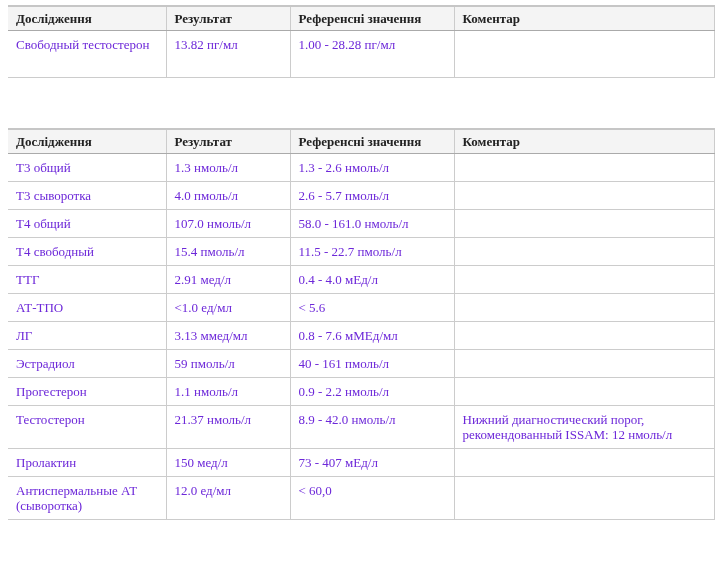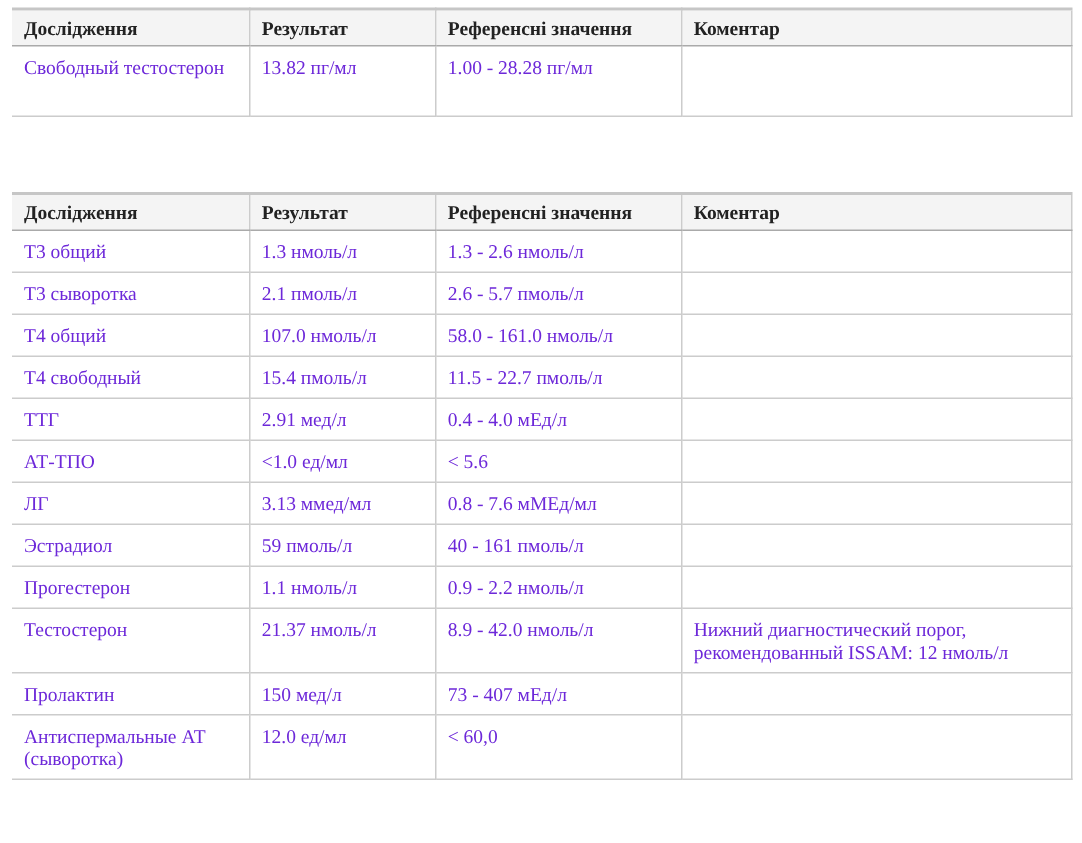--- a/index.html
+++ b/index.html
@@ -105,21 +105,21 @@
     </thead>
     <tbody>
         <tr>
           <td>Т3 общий</td>
           <td>1.3 нмоль/л</td>
           <td>1.3 - 2.6 нмоль/л</td>
           <td></td>
         </tr>
         <tr>
           <td>Т3 сыворотка</td>
-          <td>2.1 пмоль/л</td>
+          <td>4.0 пмоль/л</td>
           <td>2.6 - 5.7 пмоль/л</td>
           <td></td>
         </tr>
         <tr>
           <td>Т4 общий</td>
           <td>107.0 нмоль/л</td>
           <td>58.0 - 161.0 нмоль/л</td>
           <td></td>
         </tr>
         <tr>

